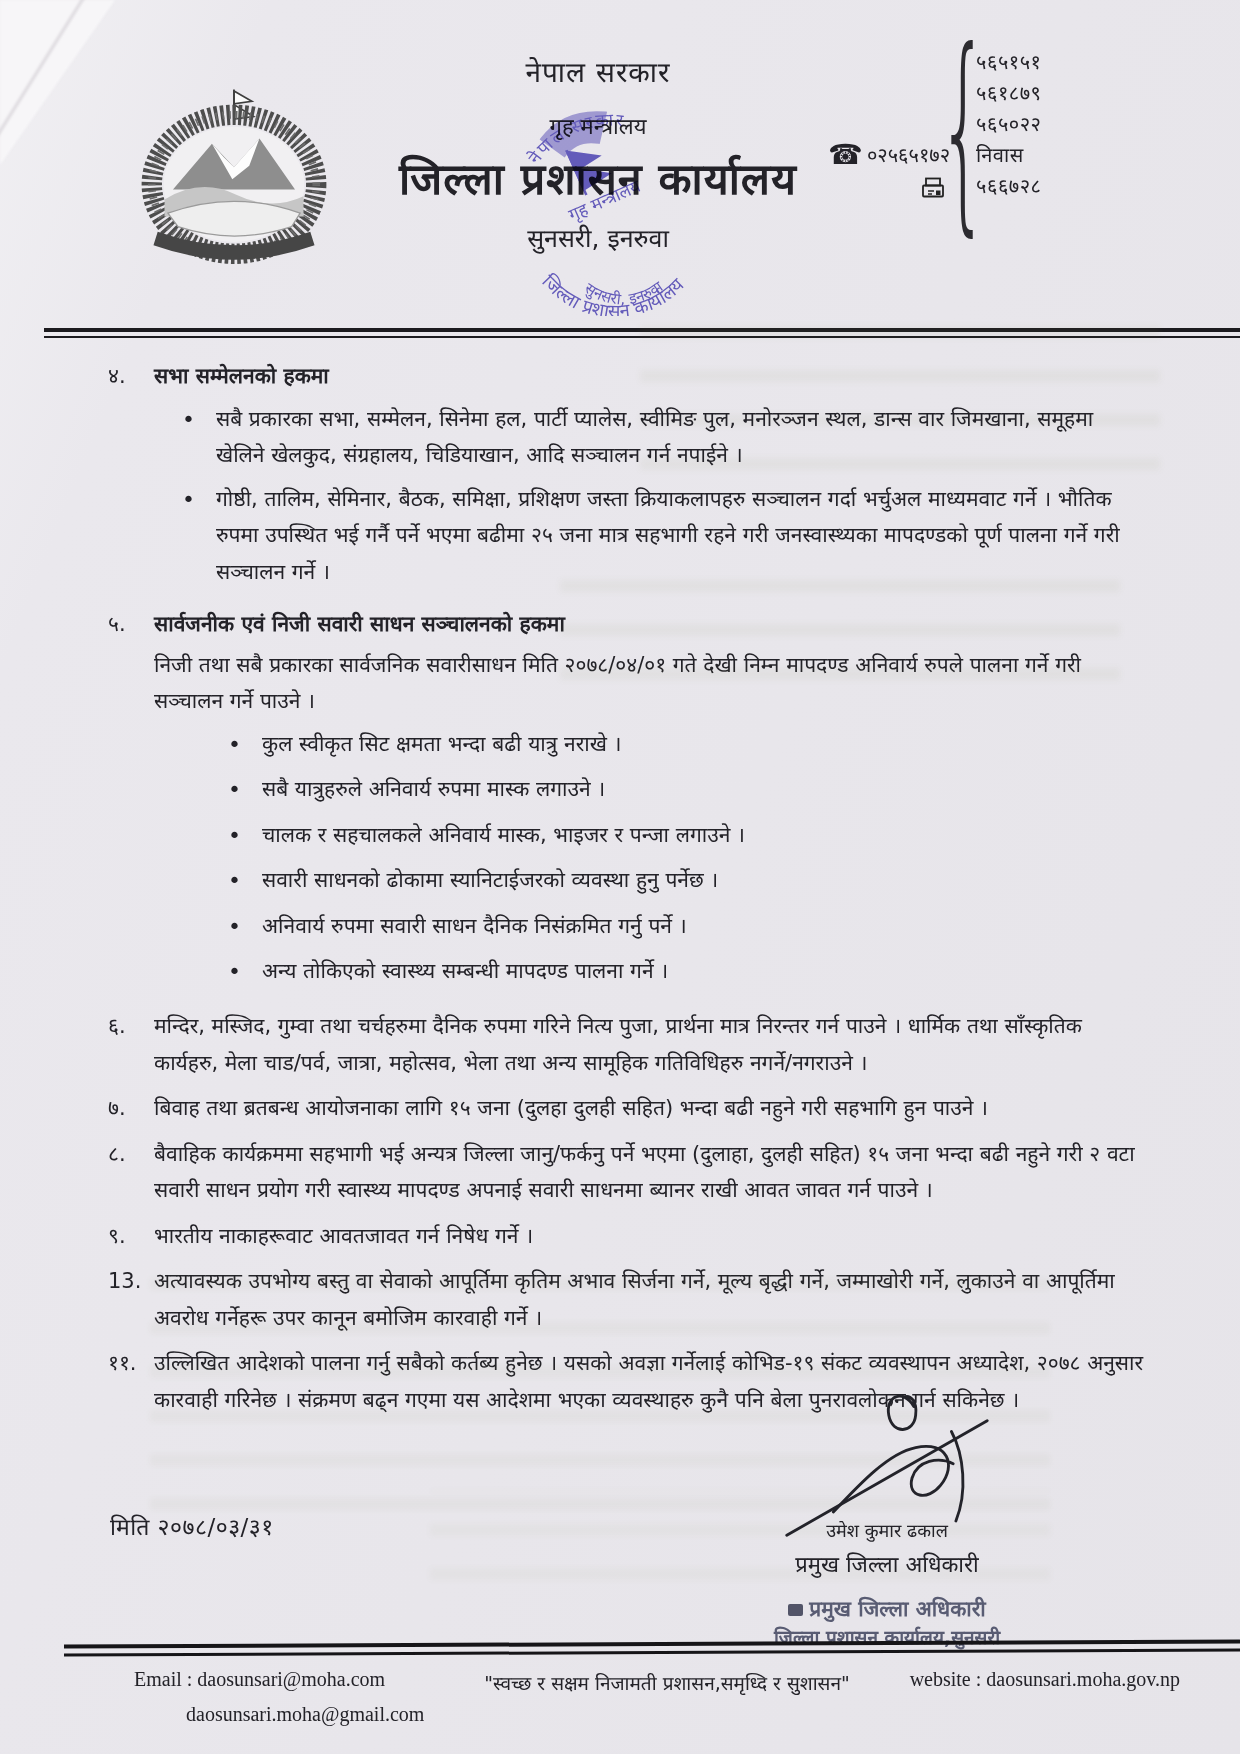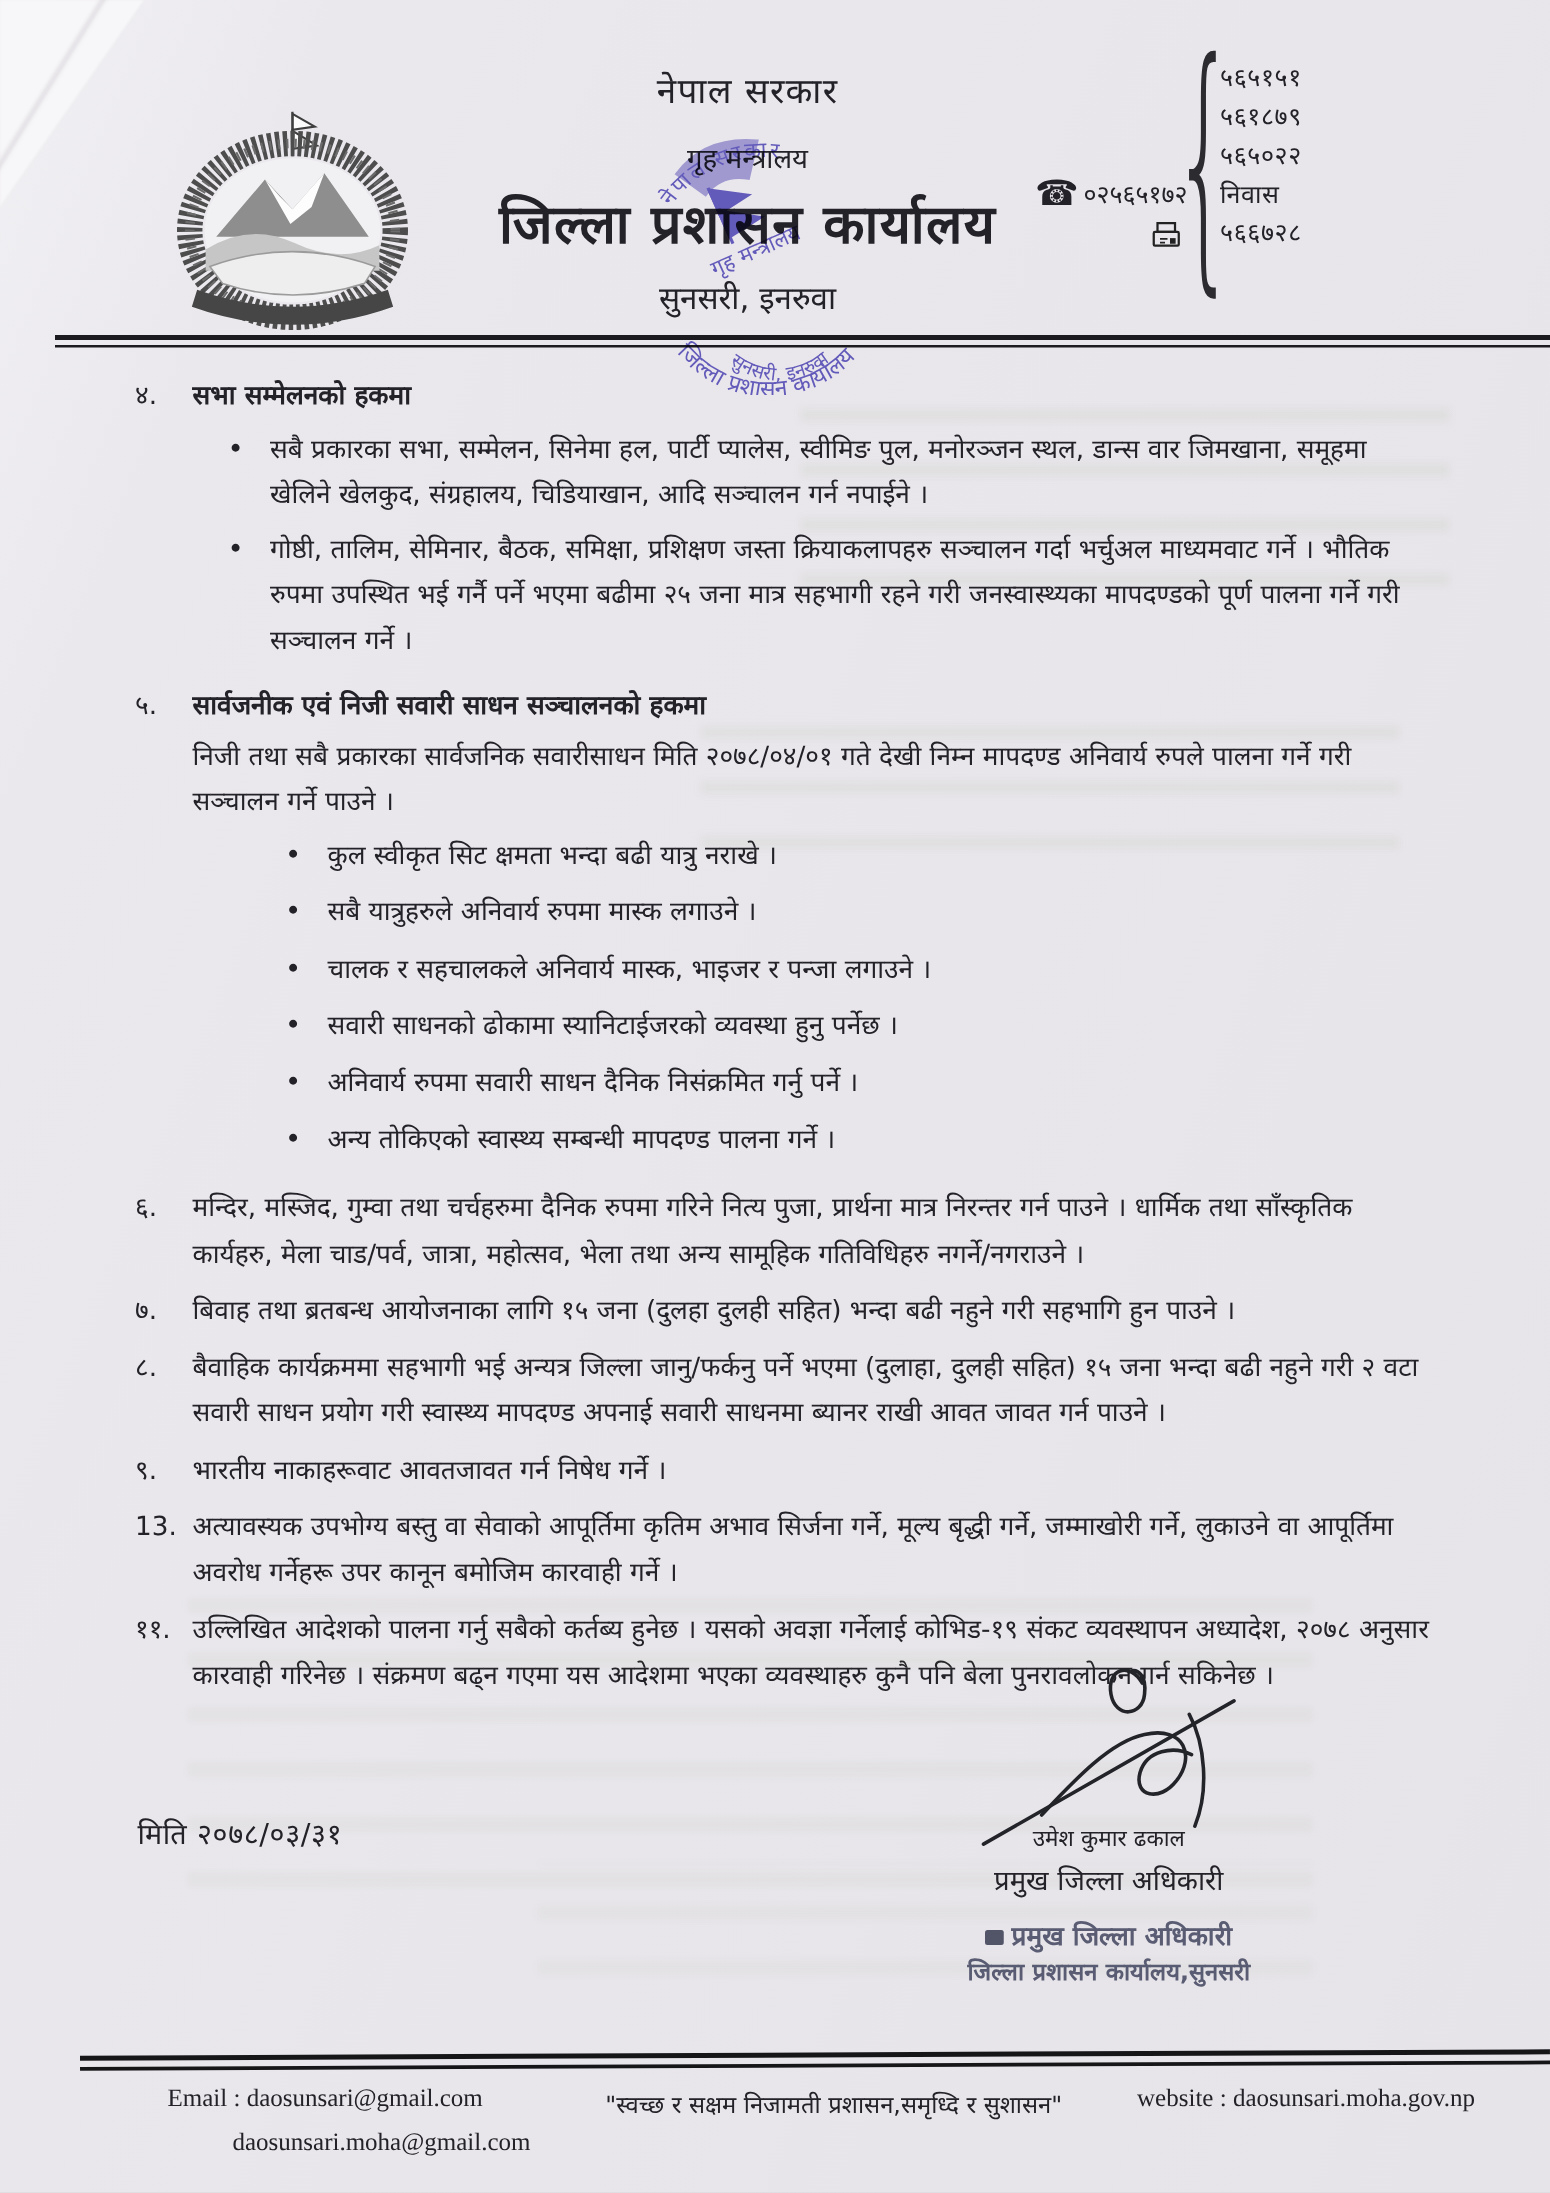--- a/index.html
+++ b/index.html
@@ -17,21 +17,21 @@
     border-left:115px solid #f7f6f8;border-bottom:165px solid transparent;filter:blur(1px);}
   .fold-line{position:absolute;top:-20px;left:28px;width:2px;height:210px;background:#cfccd2;transform:rotate(32deg);filter:blur(1.5px);}
   .bleed{position:absolute;filter:blur(3px);opacity:.55;pointer-events:none;
     background:repeating-linear-gradient(0deg,rgba(128,138,84,.12) 0 12px,transparent 12px 44px);}
   .bleed.b1{left:640px;top:300px;width:520px;height:170px;}
   .bleed.b2{left:560px;top:560px;width:560px;height:120px;}
   .bleed.b3{left:150px;top:1250px;width:900px;height:260px;opacity:.45;}
   .bleed.b4{left:430px;top:1490px;width:620px;height:90px;opacity:.4;}
 
   
-  .header{position:relative;height:268px;}
+  .header{position:relative;height:328px;}
   .emblem{position:absolute;left:126px;top:86px;}
   .hc{position:absolute;left:0;width:100%;text-align:center;}
   .gov{top:52px;font-size:28px;letter-spacing:1px;}
   .ministry{top:110px;font-size:22px;}
   .office{top:148px;font-size:43px;font-weight:bold;letter-spacing:1px;}
   .location{top:220px;font-size:25px;}
   .gov,.ministry,.office,.location{transform:translateX(-22px);}
   .seal{position:absolute;left:488px;top:92px;mix-blend-mode:multiply;opacity:.88;}
 
   .contact{position:absolute;left:828px;top:46px;display:flex;align-items:stretch;font-size:20px;}
@@ -255,21 +255,21 @@
         <div class="l1"><span class="blot"></span><span>प्रमुख जिल्ला अधिकारी</span></div>
         <div class="l2">जिल्ला प्रशासन कार्यालय,सुनसरी</div>
       </div>
     </div>
   </div>
 
   <div class="footer">
     <div class="rule"></div>
     <div class="footer-row">
       <div class="email-block latin">
-        <div>Email : daosunsari@gmail.com</div>
+        <div>Email : daosunsari@moha.com</div>
         <div class="email2">daosunsari.moha@gmail.com</div>
       </div>
       <div class="motto">"स्वच्छ र सक्षम निजामती प्रशासन,समृध्दि र सुशासन"</div>
       <div class="latin">website : daosunsari.moha.gov.np</div>
     </div>
   </div>
 
 </div>
 
 </body></html>

